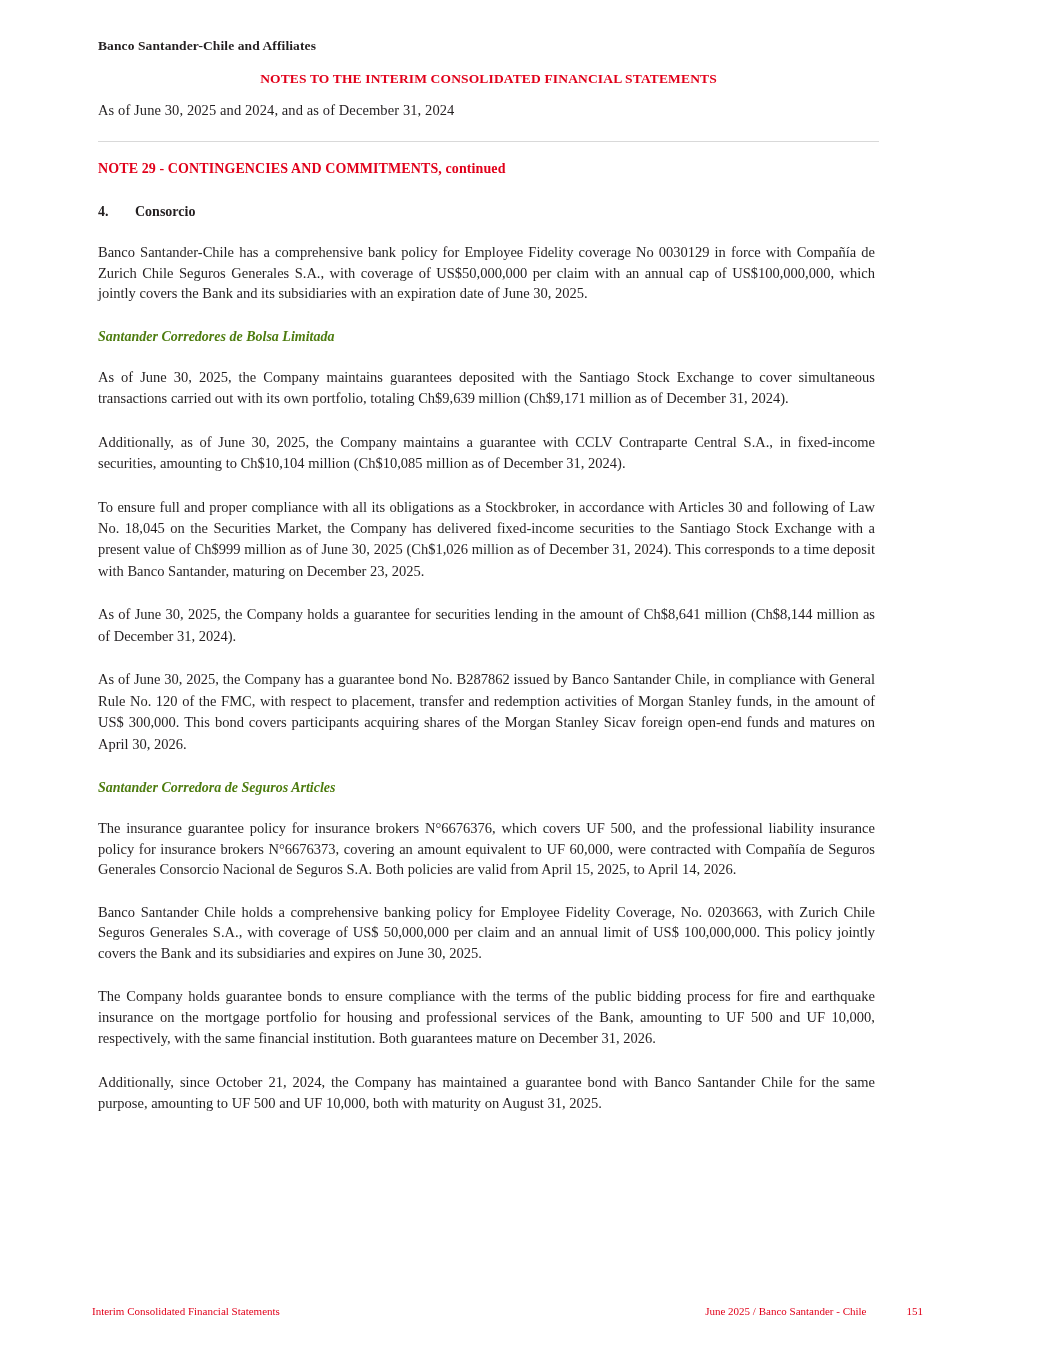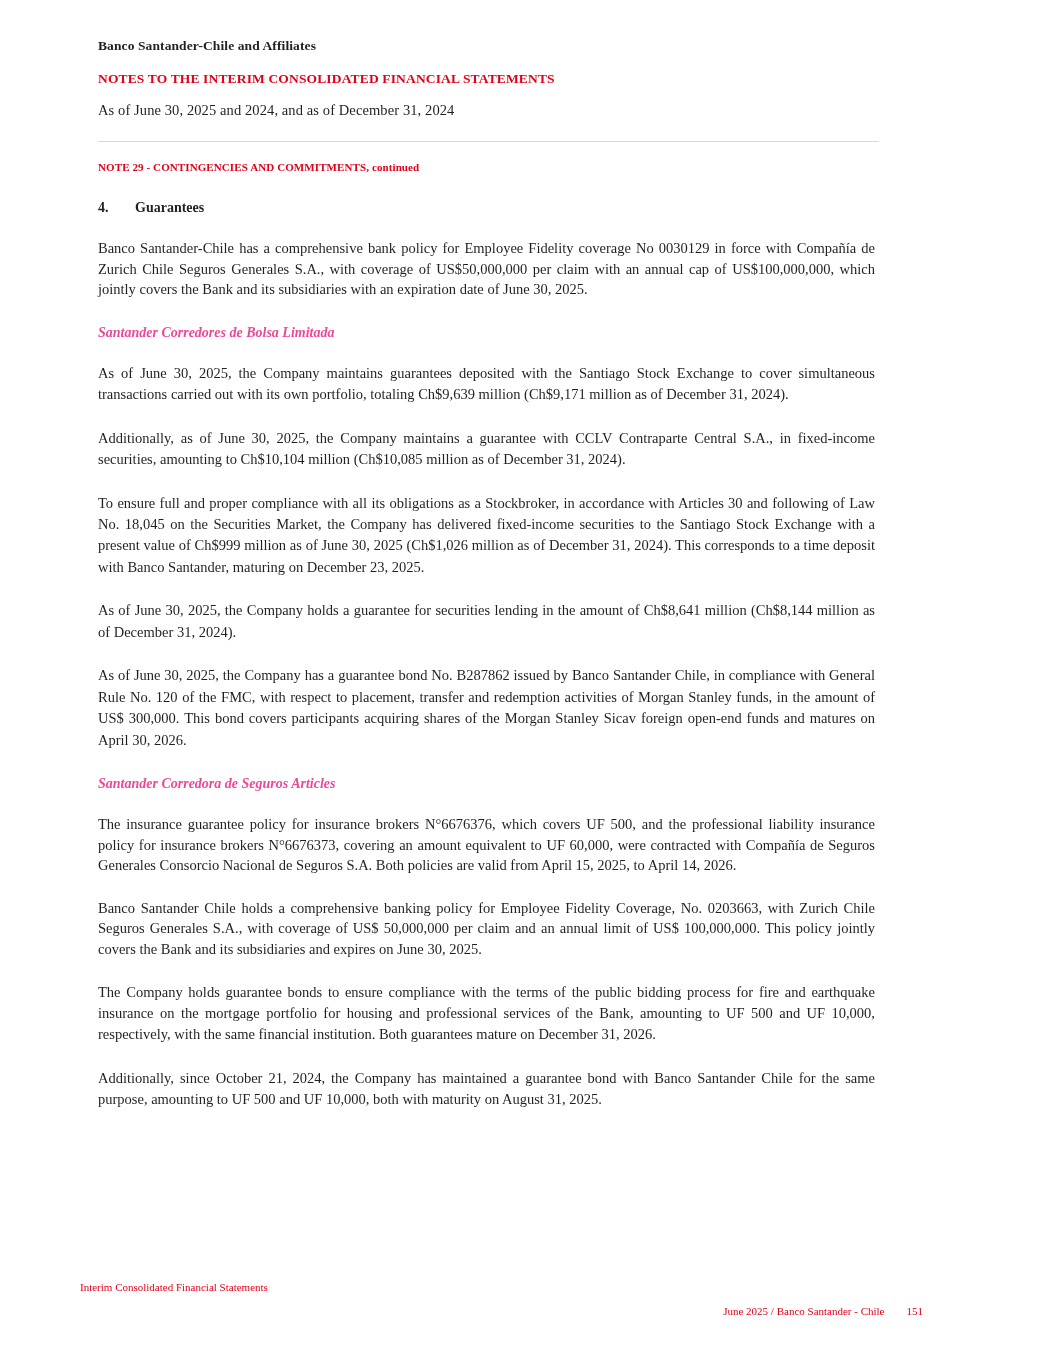--- a/index.html
+++ b/index.html
@@ -29,37 +29,38 @@
     letter-spacing: 0.1px;
     margin: 8px 0 0 0;
   }
   .hdr-notes {
     font-family: "Liberation Serif", serif;
     font-weight: bold;
     font-size: 13.5px;
     color: #e1001a;
     letter-spacing: 0.15px;
     margin: 17px 0 0 0;
+    text-align: center;
   }
   .hdr-asof {
     font-size: 14.5px;
     color: #231f20;
     margin: 15px 0 12px 0;
     letter-spacing: 0.1px;
   }
   .rule {
     border: none;
     border-top: 1px solid #d9d9d9;
     margin: 22px 0 0 0;
     width: 100%;
   }
   .note-title {
     font-family: "Liberation Serif", serif;
     font-weight: bold;
-    font-size: 11px;
+    font-size: 14px;
     color: #e1001a;
     margin: 19px 0 0 0;
     letter-spacing: 0.1px;
   }
   .subhead {
     margin: 27px 0 0 0;
     font-size: 14px;
     font-weight: bold;
     color: #231f20;
     display: flex;
@@ -76,56 +77,56 @@
     color: #231f20;
   }
   p.body.tight {
     line-height: 1.42;
   }
   .italic-head {
     font-size: 14px;
     font-style: italic;
     font-weight: bold;
     margin: 25px 0 0 0;
-    color: #ec4899;
+    color: #4d7c0f;
   }
   .footer {
     position: absolute;
-    left: 80px;
+    left: 92px;
     right: 76px;
     bottom: 48px;
     display: flex;
     justify-content: space-between;
-    align-items: flex-start;
+    align-items: flex-end;
     font-size: 11px;
     color: #e1001a;
     font-family: "Liberation Serif", serif;
   }
   .footer-right {
     display: flex;
-    gap: 22px;
+    gap: 40px;
     margin-top: 24px;
   }
 </style>
 </head>
 <body>
 
 <div class="page">
 
   <div class="hdr-company">Banco Santander-Chile and Affiliates</div>
   <div class="hdr-notes">NOTES TO THE INTERIM CONSOLIDATED FINANCIAL STATEMENTS</div>
   <div class="hdr-asof">As of June 30, 2025 and 2024, and as of December 31, 2024</div>
 
   <hr class="rule">
 
   <div class="note-title">NOTE 29 - CONTINGENCIES AND COMMITMENTS, continued</div>
 
   <div class="subhead">
     <span class="num">4.</span>
-    <span>Guarantees</span>
+    <span>Consorcio</span>
   </div>
 
   <p class="body tight">Banco Santander-Chile has a comprehensive bank policy for Employee Fidelity coverage No 0030129 in force with Compañía de Zurich Chile Seguros Generales S.A., with coverage of US$50,000,000 per claim with an annual cap of US$100,000,000, which jointly covers the Bank and its subsidiaries with an expiration date of June 30, 2025.</p>
 
   <div class="italic-head">Santander Corredores de Bolsa Limitada</div>
 
   <p class="body">As of June 30, 2025, the Company maintains guarantees deposited with the Santiago Stock Exchange to cover simultaneous transactions carried out with its own portfolio, totaling Ch$9,639 million (Ch$9,171 million as of December 31, 2024).</p>
   <p class="body">Additionally, as of June 30, 2025, the Company maintains a guarantee with CCLV Contraparte Central S.A., in fixed-income securities, amounting to Ch$10,104 million (Ch$10,085 million as of December 31, 2024).</p>
   <p class="body">To ensure full and proper compliance with all its obligations as a Stockbroker, in accordance with Articles 30 and following of Law No. 18,045 on the Securities Market, the Company has delivered fixed-income securities to the Santiago Stock Exchange with a present value of Ch$999 million as of June 30, 2025 (Ch$1,026 million as of December 31, 2024). This corresponds to a time deposit with Banco Santander, maturing on December 23, 2025.</p>
   <p class="body">As of June 30, 2025, the Company holds a guarantee for securities lending in the amount of Ch$8,641 million (Ch$8,144 million as of December 31, 2024).</p>

